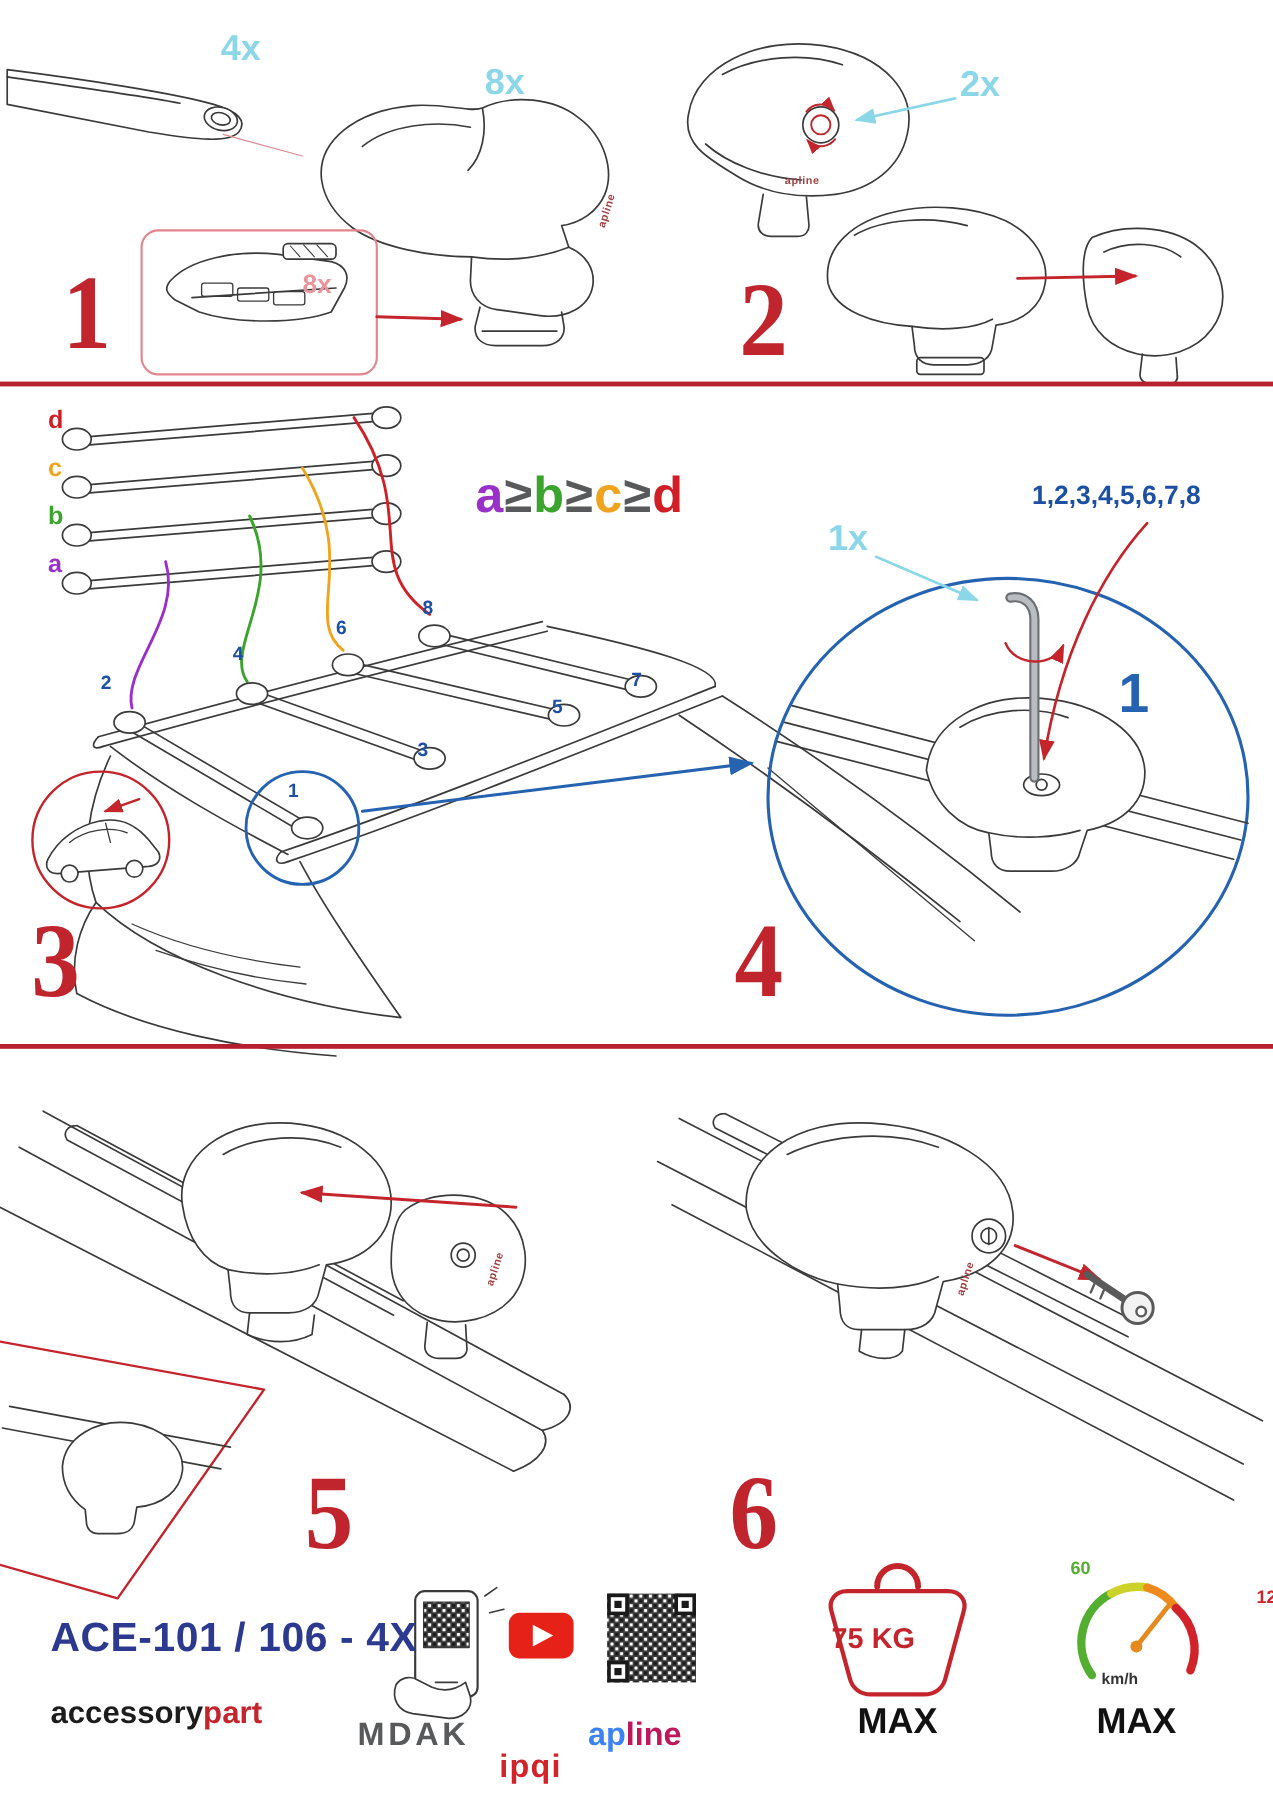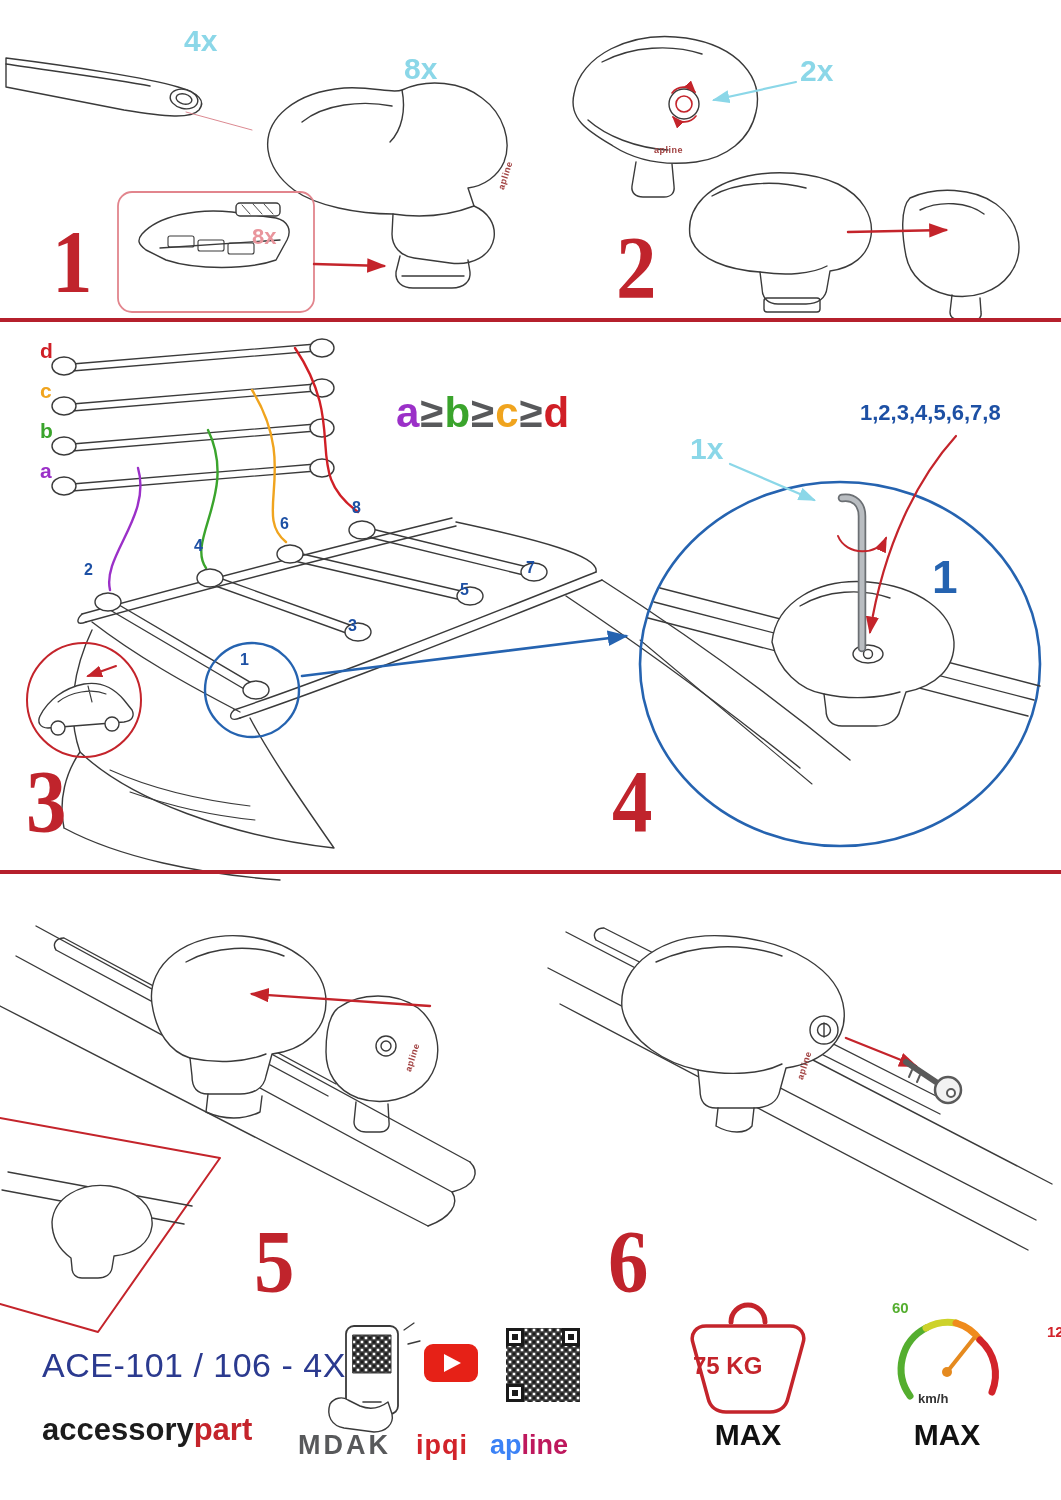--- a/index.html
+++ b/index.html
@@ -12,25 +12,25 @@
   .stepnum{font-family:"Liberation Serif",serif;font-weight:700;font-size:88px;color:#c0242c;transform:scaleX(.92);transform-origin:left top;}
   .divider{position:absolute;left:0;width:1061px;height:4px;background:#b5202c;}
   .barletter{font-size:21px;font-weight:700;}
   .c-a{color:#9b30c8}.c-b{color:#3aa42c}.c-c{color:#f0a41e}.c-d{color:#d01f26}.c-ge{color:#58595b}
   .sizerule{font-size:42px;font-weight:700;letter-spacing:1px;}
   .pos{position:absolute;font-size:16px;font-weight:700;color:#1d50a4;line-height:1;}
   .seq{font-size:22px;font-weight:700;color:#1d50a4;}
   .callout1{font-size:46px;font-weight:700;color:#2563b0;}
   .mini-logo{font-size:9px;font-weight:700;color:#a04040;letter-spacing:.5px;}
   .rot{transform:rotate(-72deg);transform-origin:left top;}
-  .product-code{font-size:34px;font-weight:400;color:#2b3a8f;letter-spacing:.5px;}
-  .brandline{font-size:31px;font-weight:700;}
+  .product-code{font-size:34px;font-weight:700;color:#2b3a8f;letter-spacing:.5px;}
+  .brandline{font-size:26px;font-weight:700;}
   .brand-black{color:#1c1c1c}.brand-red{color:#c4242b}
   .logo-mdak{font-size:27px;font-weight:700;color:#58595b;letter-spacing:3px;}
-  .logo-ipqi{font-size:27px;font-weight:700;color:#d2232a;letter-spacing:1px;}
+  .logo-ipqi{font-size:27px;font-weight:700;color:#d2232a;letter-spacing:1px;margin-top:27px;}
   .logo-apline{font-size:27px;font-weight:700;}
   .lg-ap{color:#3b82f6}.lg-line{color:#be185d}
   .weight-val{width:110px;font-size:24px;font-weight:700;color:#c4242b;}
   .max{width:110px;text-align:center;font-size:30px;font-weight:700;color:#111;}
   .speed-60{font-size:15px;font-weight:700;color:#54ae2f;}
   .speed-120{font-size:15px;font-weight:700;color:#d2232a;}
   .speed-unit{width:60px;font-size:13px;font-weight:600;color:#333;}
 </style>
 </head>
 <body>

